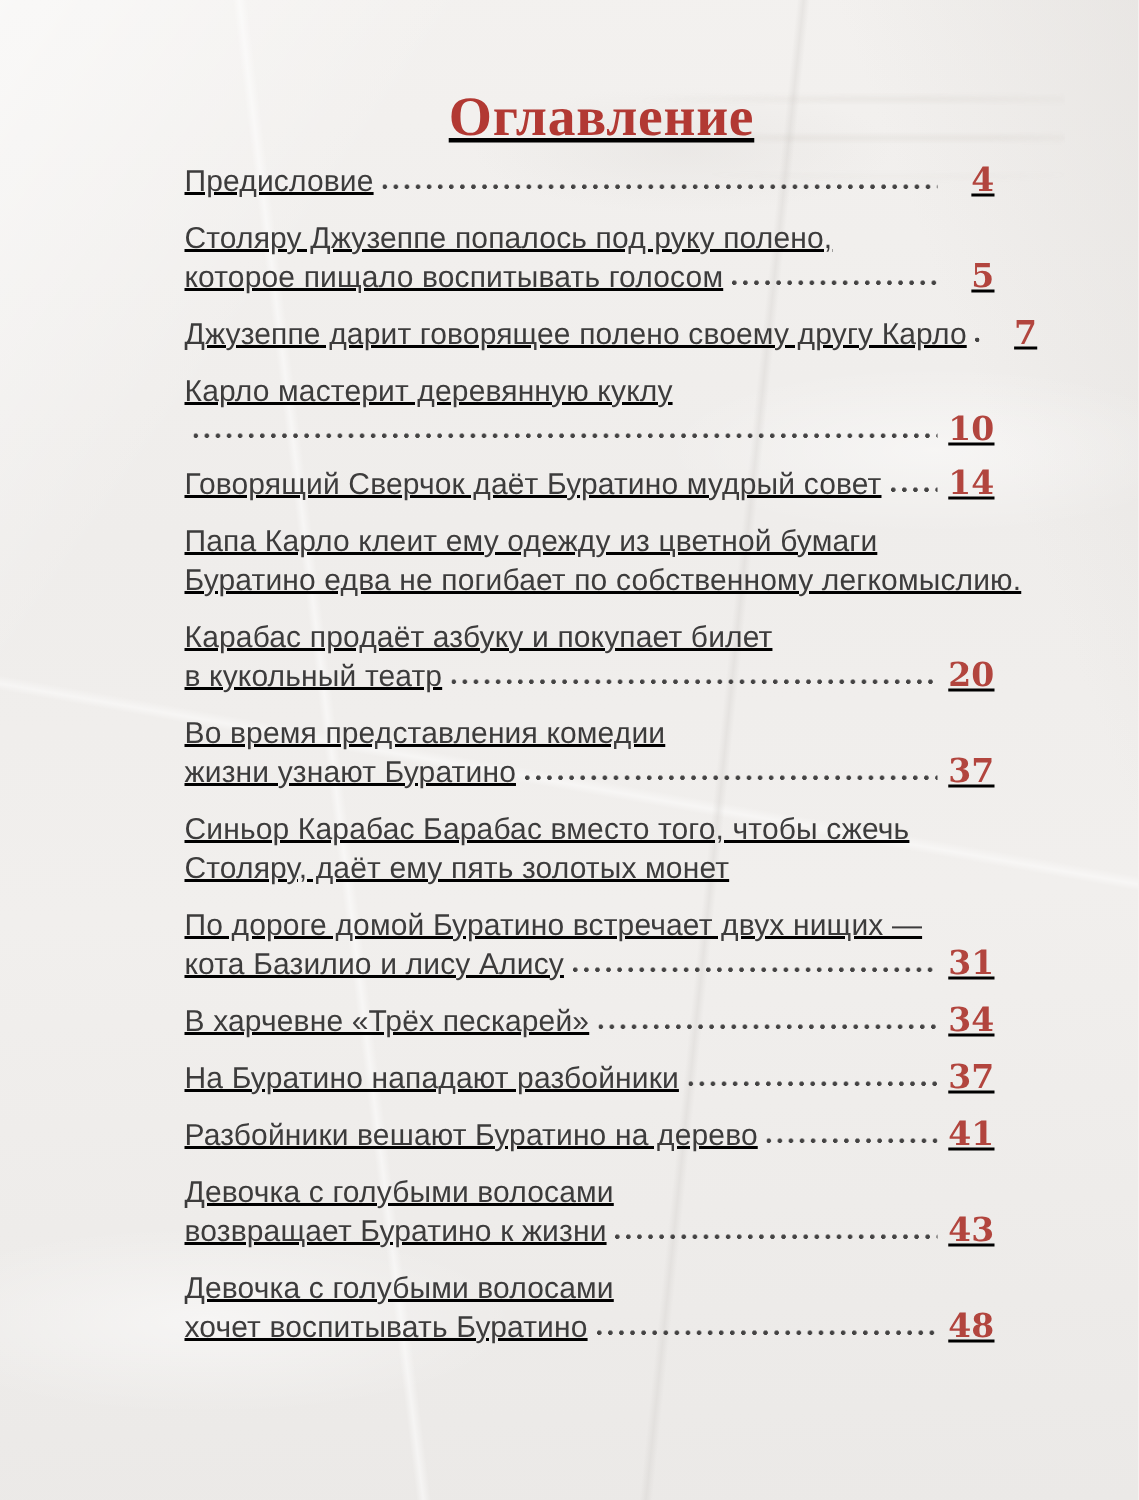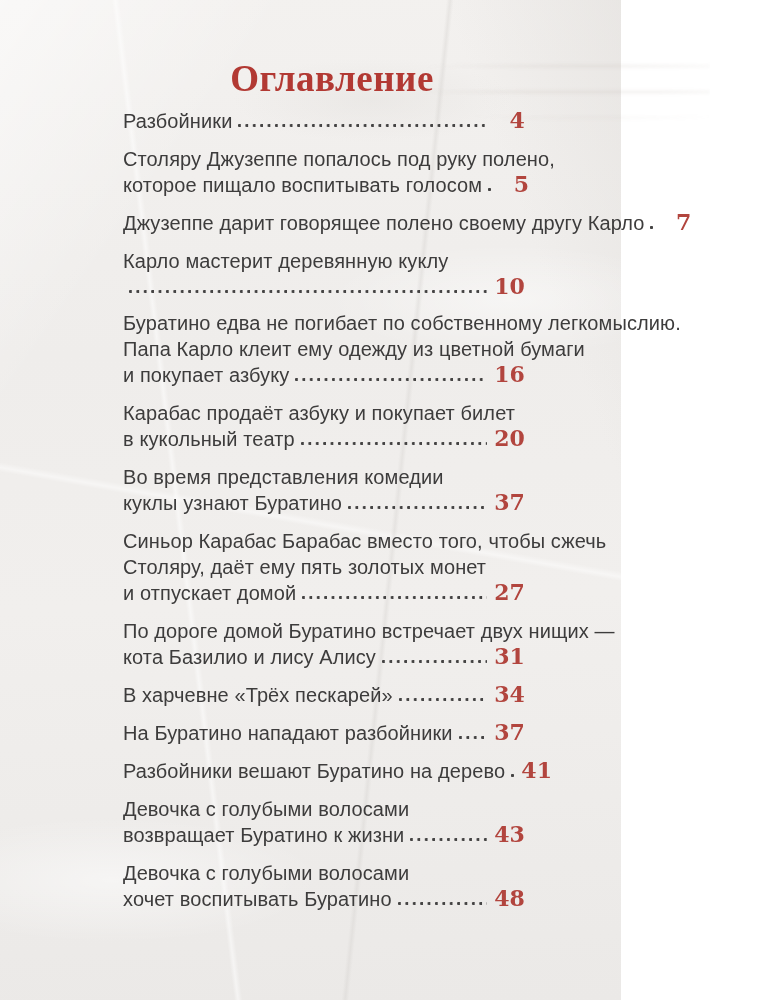--- a/index.html
+++ b/index.html
@@ -7,29 +7,30 @@
     padding: 0;
   }
   body {
     width: 759px;
     height: 1000px;
     overflow: hidden;
     font-family: "Liberation Sans", sans-serif;
   }
   .page {
     position: relative;
-    width: 621px;
+    width: 759px;
     height: 1000px;
     box-sizing: border-box;
     padding: 58px 96px 0 123px;
     background:
       linear-gradient(125deg, rgba(255,255,255,0.55) 0%, rgba(255,255,255,0) 22%),
       linear-gradient(250deg, rgba(223,220,217,0.5) 0%, rgba(223,220,217,0) 18%),
       linear-gradient(178deg, #f3f1ef 0%, #efedeb 35%, #f1efed 60%, #ebe9e7 100%);
     background-color: var(--paper, #f0eeec);
+    text-decoration: underline;
   }
   
   .texture {
     position: absolute;
     inset: 0;
     pointer-events: none;
     background:
       linear-gradient(83deg, transparent 31.5%, rgba(255,255,255,0.5) 32%, transparent 32.6%),
       linear-gradient(96deg, transparent 61.5%, rgba(210,207,204,0.35) 62%, transparent 62.5%),
       linear-gradient(10deg, transparent 47.6%, rgba(255,255,255,0.45) 48%, transparent 48.5%),
@@ -119,21 +120,21 @@
 <div class="page">
   <div class="texture"></div>
   <div class="bleedthrough"></div>
 
   <h1 class="toc-title">Оглавление</h1>
 
   <div class="toc">
     <div class="toc-entry">
       <div>
           <div class="entry-line">
-            <span class="line-text">Разбойники</span>
+            <span class="line-text">Предисловие</span>
             <span class="leader"></span>
             <span class="page-num">4</span>
           </div>
         </div>
     </div>
 
     <div class="toc-entry">
       <div>
           <div class="entry-line">
             <span class="line-text">Столяру Джузеппе попалось под руку полено,</span>
@@ -161,34 +162,38 @@
           <div class="entry-line">
             <span class="line-text">Карло мастерит деревянную куклу</span>
           </div>
           <div class="entry-line">
             <span class="leader"></span>
             <span class="page-num">10</span>
           </div>
         </div>
     </div>
 
-
-    <div class="toc-entry">
-      <div>
+    <div class="toc-entry">
+      <div>
+          <div class="entry-line">
+            <span class="line-text">Говорящий Сверчок даёт Буратино мудрый совет</span>
+            <span class="leader"></span>
+            <span class="page-num">14</span>
+          </div>
+        </div>
+    </div>
+
+    <div class="toc-entry">
+      <div>
+          <div class="entry-line">
+            <span class="line-text">Папа Карло клеит ему одежду из цветной бумаги</span>
+          </div>
           <div class="entry-line">
             <span class="line-text">Буратино едва не погибает по собственному легкомыслию.</span>
           </div>
-          <div class="entry-line">
-            <span class="line-text">Папа Карло клеит ему одежду из цветной бумаги</span>
-          </div>
-          <div class="entry-line">
-            <span class="line-text">и покупает азбуку</span>
-            <span class="leader"></span>
-            <span class="page-num">16</span>
-          </div>
         </div>
     </div>
 
     <div class="toc-entry">
       <div>
           <div class="entry-line">
             <span class="line-text">Карабас продаёт азбуку и покупает билет</span>
           </div>
           <div class="entry-line">
             <span class="line-text">в кукольный театр</span>
@@ -197,40 +202,35 @@
           </div>
         </div>
     </div>
 
     <div class="toc-entry">
       <div>
           <div class="entry-line">
             <span class="line-text">Во время представления комедии</span>
           </div>
           <div class="entry-line">
-            <span class="line-text">куклы узнают Буратино</span>
+            <span class="line-text">жизни узнают Буратино</span>
             <span class="leader"></span>
             <span class="page-num">37</span>
           </div>
         </div>
     </div>
 
     <div class="toc-entry">
       <div>
           <div class="entry-line">
             <span class="line-text">Синьор Карабас Барабас вместо того, чтобы сжечь</span>
           </div>
           <div class="entry-line">
             <span class="line-text">Столяру, даёт ему пять золотых монет</span>
           </div>
-          <div class="entry-line">
-            <span class="line-text">и отпускает домой</span>
-            <span class="leader"></span>
-            <span class="page-num">27</span>
-          </div>
         </div>
     </div>
 
     <div class="toc-entry">
       <div>
           <div class="entry-line">
             <span class="line-text">По дороге домой Буратино встречает двух нищих —</span>
           </div>
           <div class="entry-line">
             <span class="line-text">кота Базилио и лису Алису</span>

